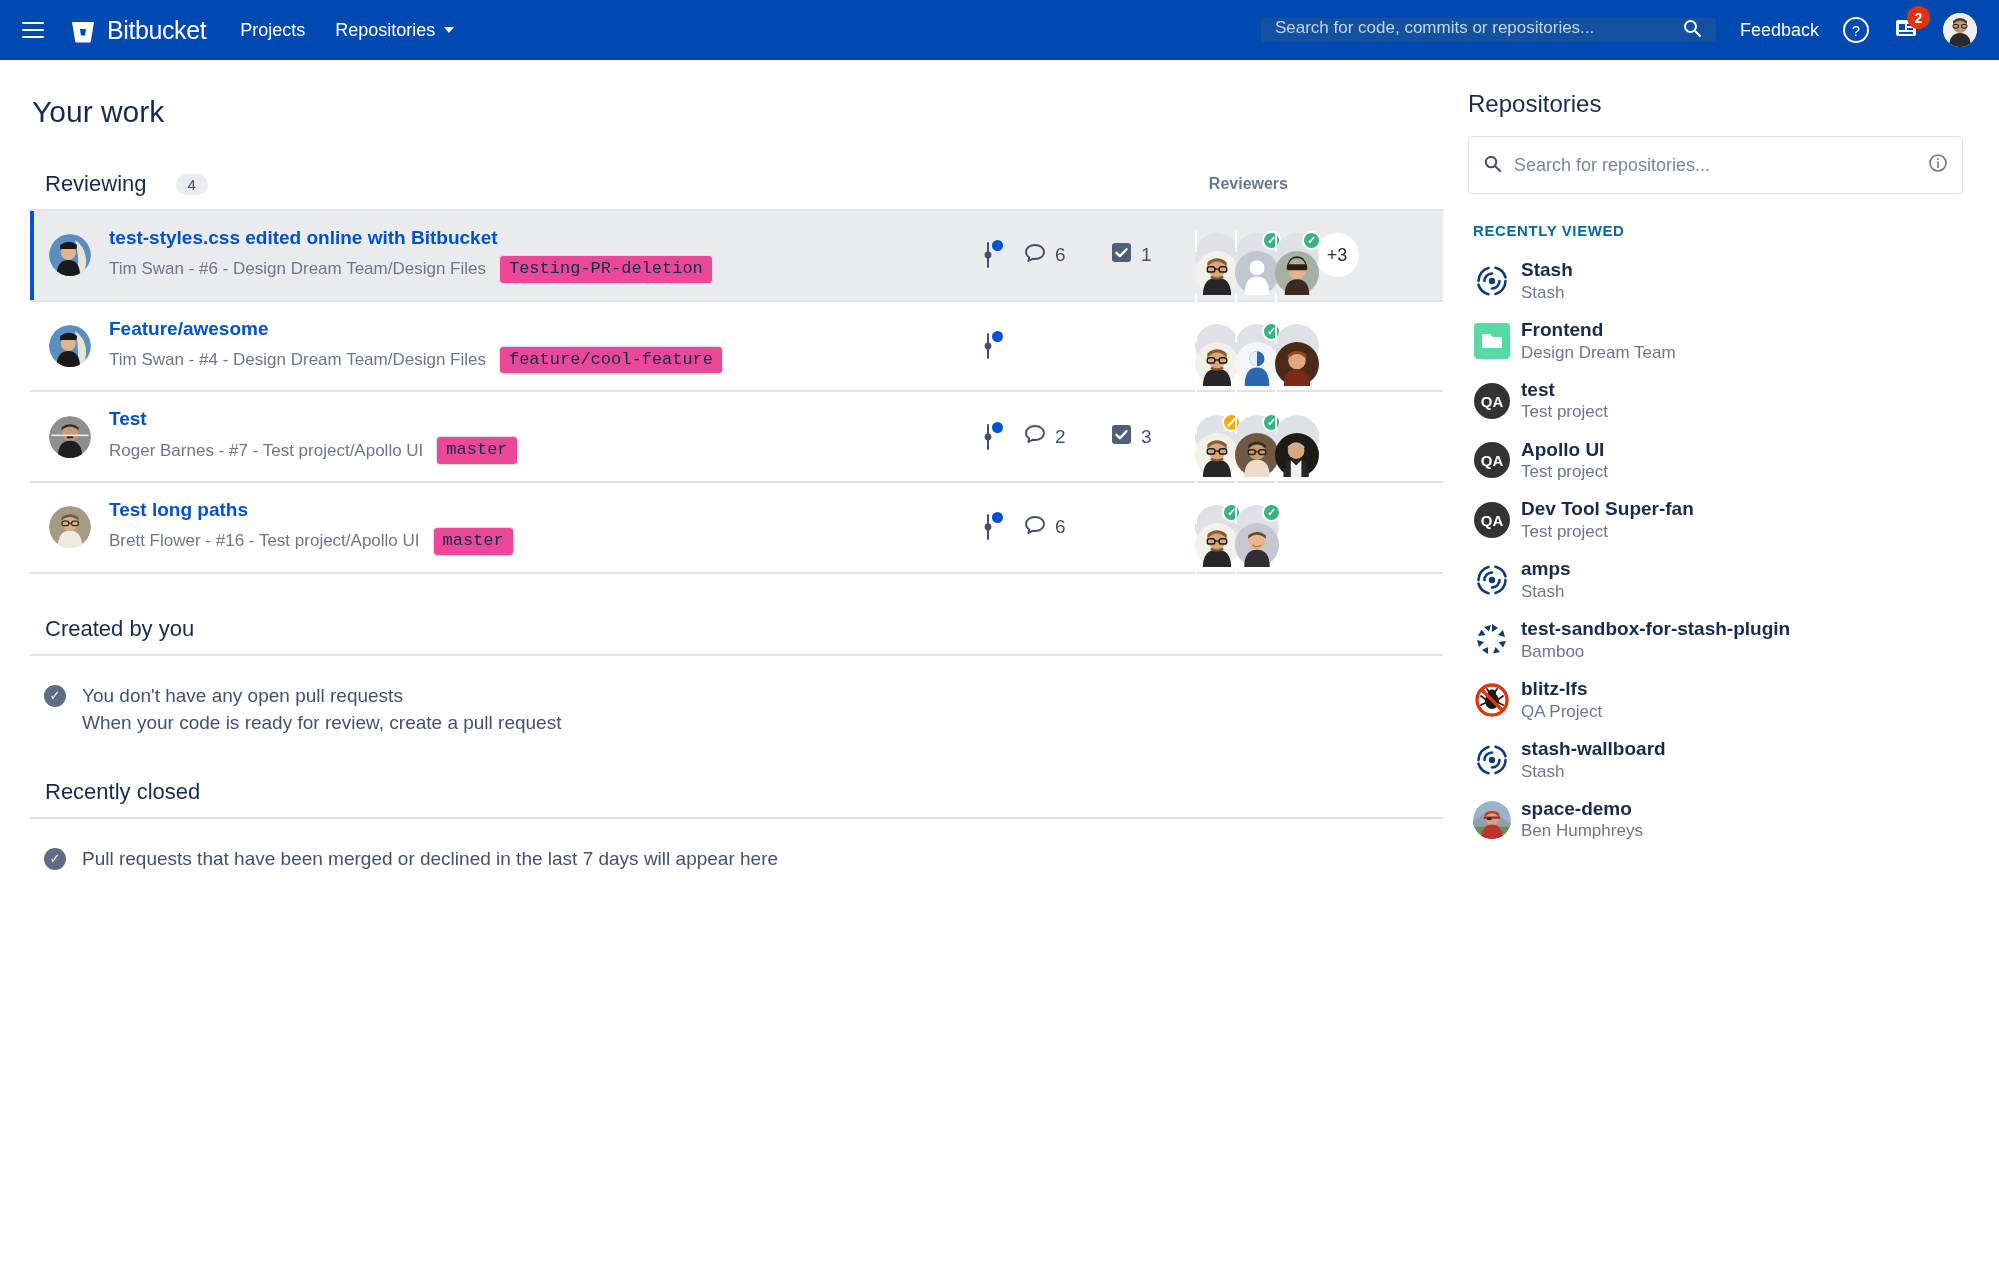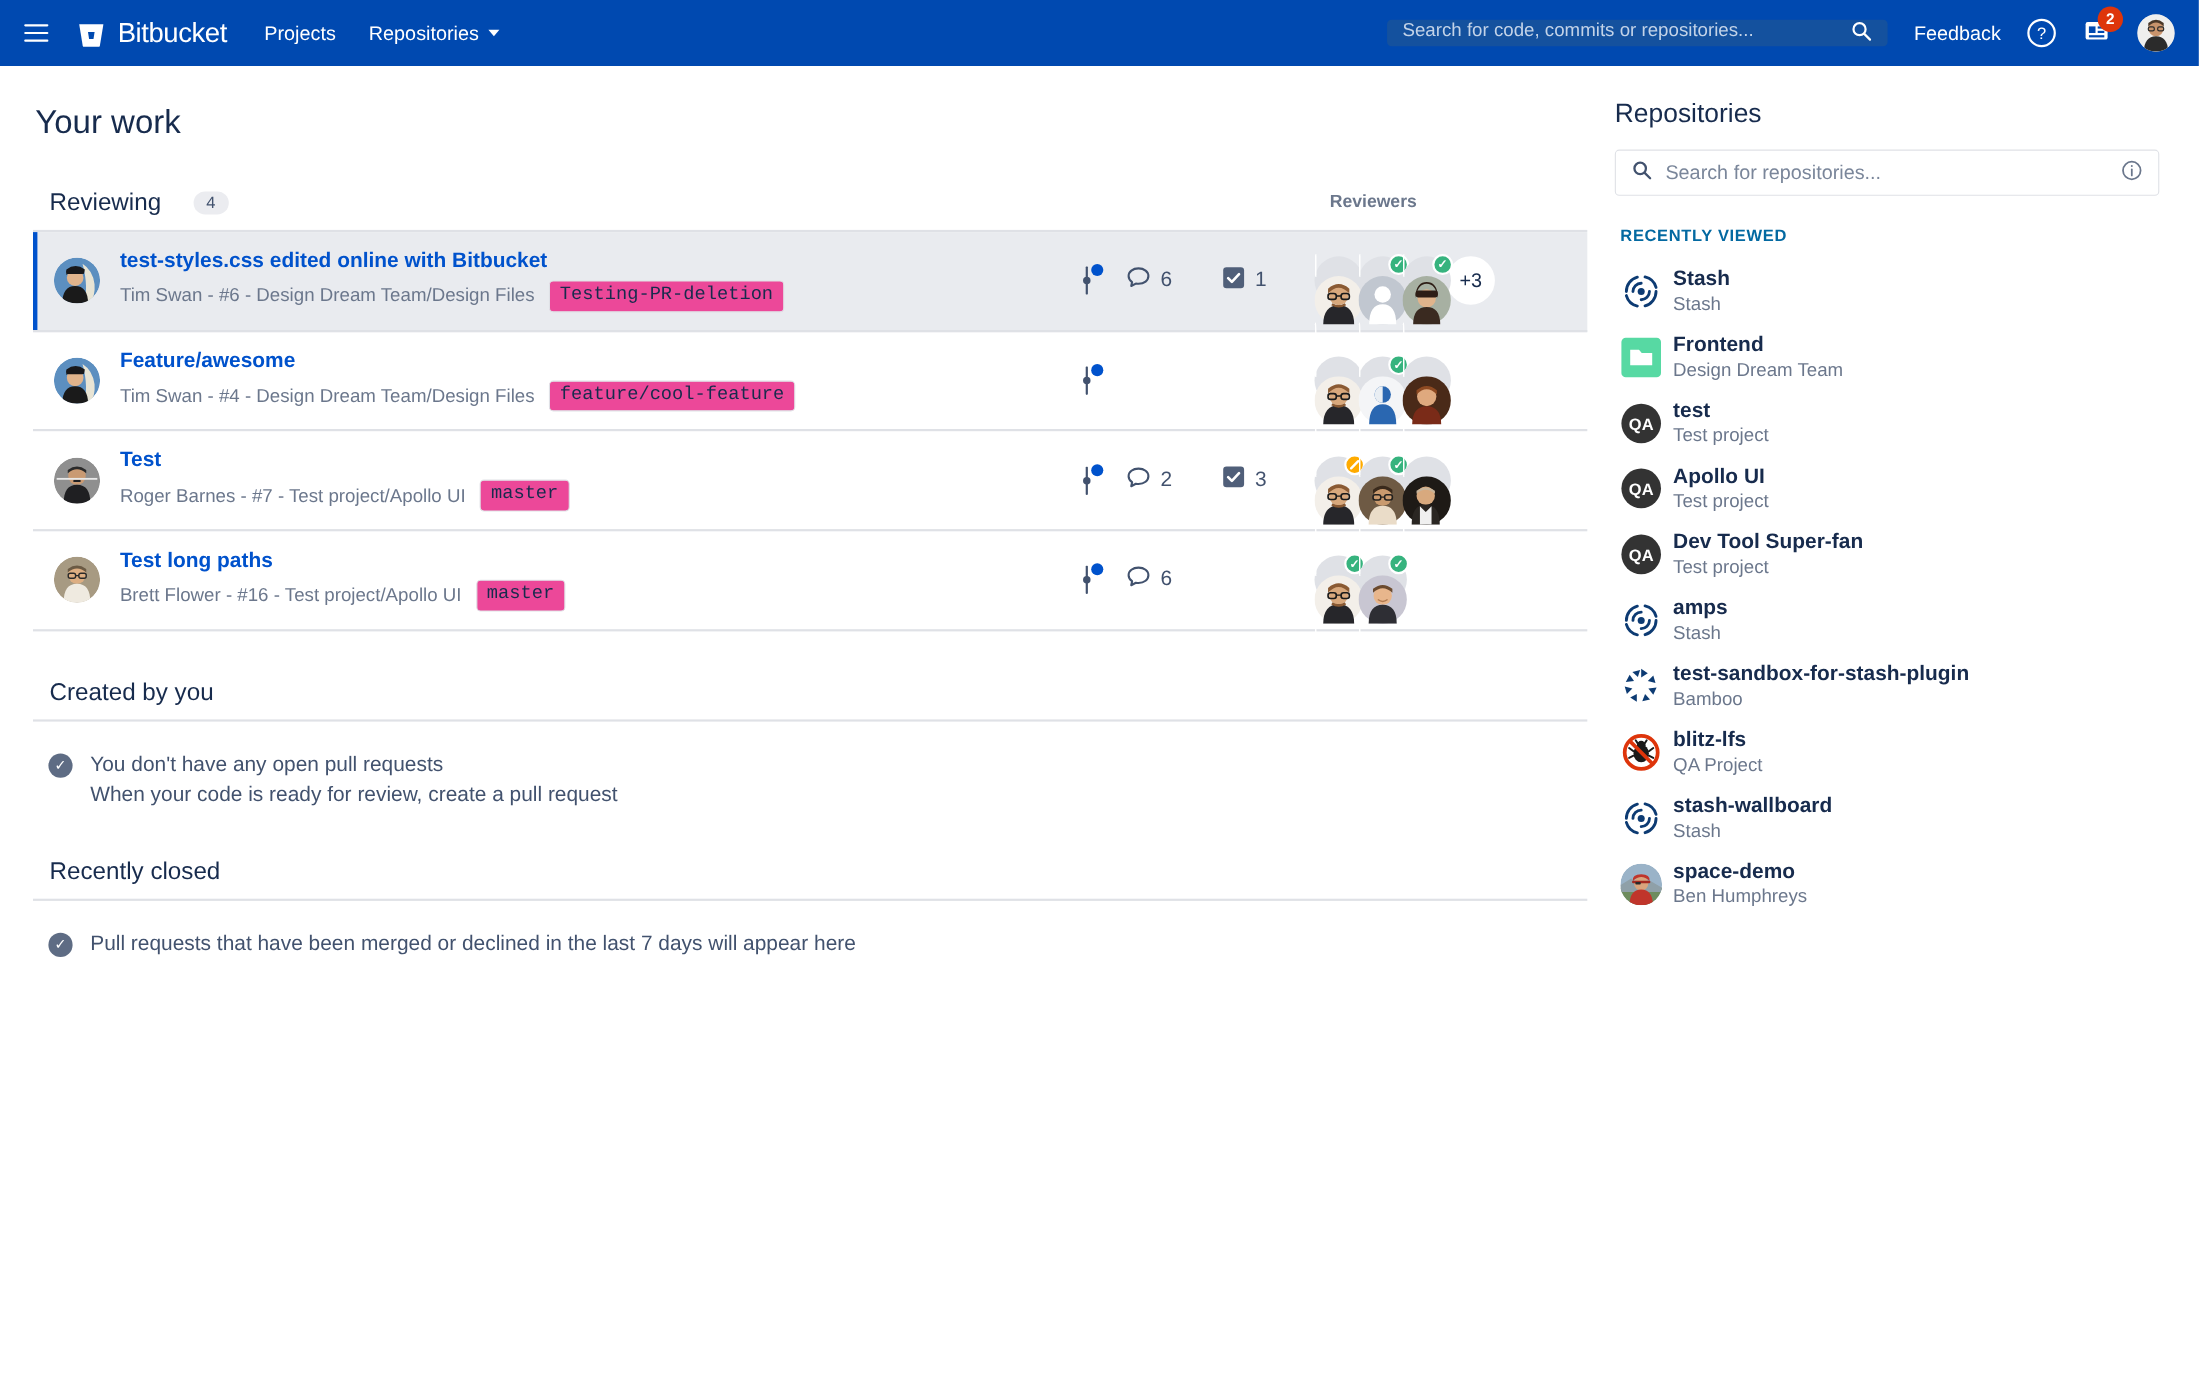--- a/index.html
+++ b/index.html
@@ -121,21 +121,21 @@
 
   
   .empty-block { display:flex; gap:16px; padding: 26px 0 0 14px; }
   .check-icon { width:22px;height:22px;border-radius:50%;background:#5E6C84;display:flex;align-items:center;justify-content:center;color:#fff;font-size:13px;flex-shrink:0;margin-top:3px;}
   .empty-main { color:#42526E; font-size:19px; line-height:1.45; }
   .empty-sub { color:#42526E; font-size:19px; line-height:1.45; }
 
   
   .side-title { font-size:24px; color:#172B4D; margin-bottom:18px; }
   .repo-search {
-    height:42px; border:1px solid #DFE1E6; border-radius:4px; background:#fff;
+    height:58px; border:1px solid #DFE1E6; border-radius:4px; background:#fff;
     display:flex; align-items:center; padding:0 14px; gap:12px; cursor:text;
   }
   .repo-search input { flex:1; border:none; outline:none; font-size:18px; color:#172B4D; font-family:inherit; background:transparent;}
   .repo-search input::placeholder { color:#7A869A; }
   .recently-viewed {
     font-size:15px; color:#0369a1; font-weight:bold; letter-spacing:0.6px;
     margin: 28px 0 12px 5px;
   }
   .repo-item { display:flex; align-items:center; gap:8px; padding:7px 5px; cursor:pointer; }
   .repo-icon { width:40px;height:40px;flex-shrink:0; display:flex;align-items:center;}

